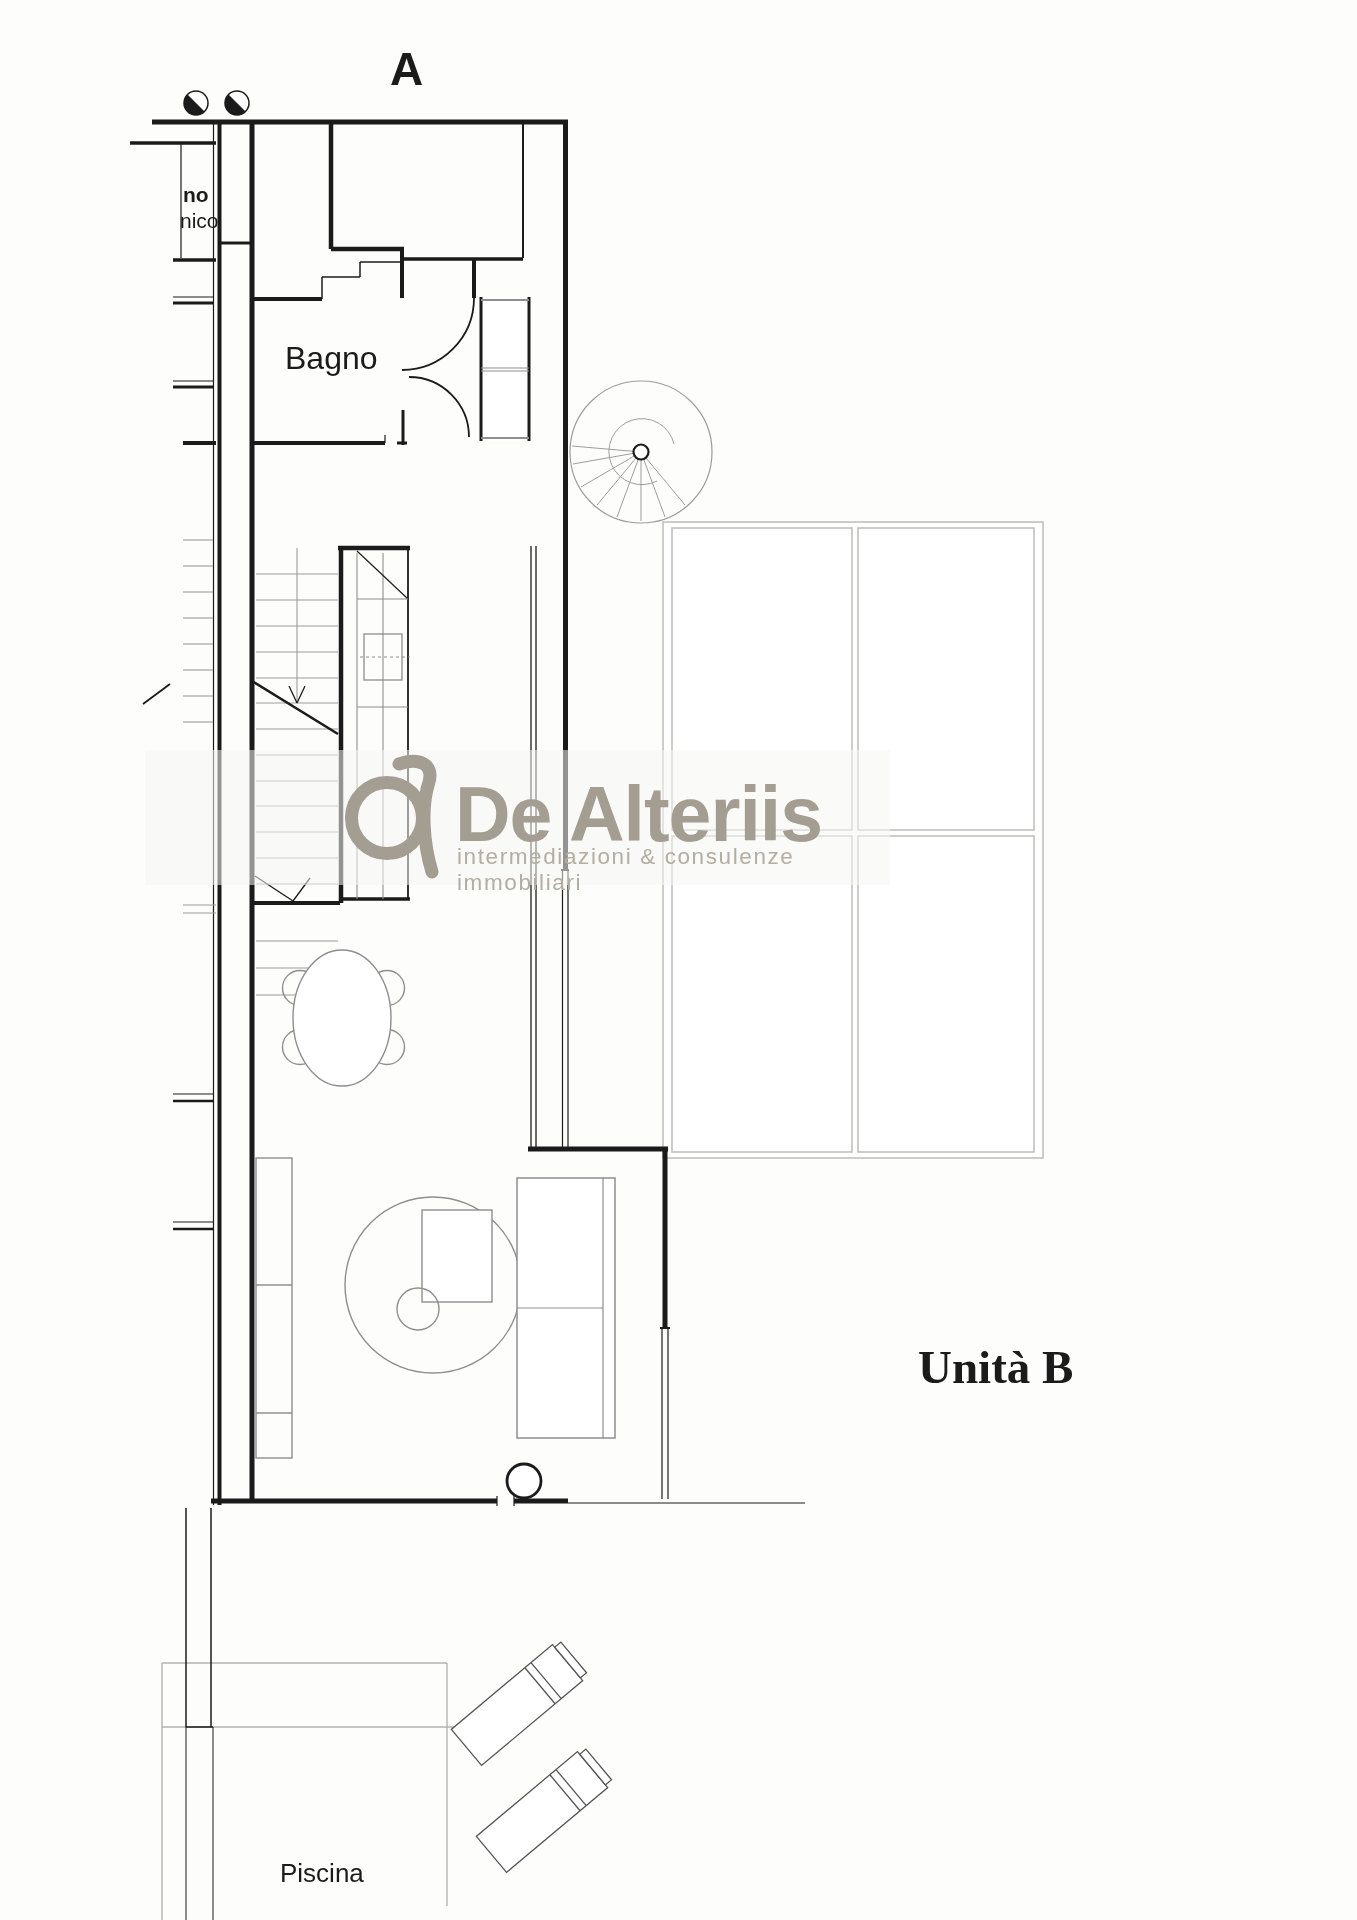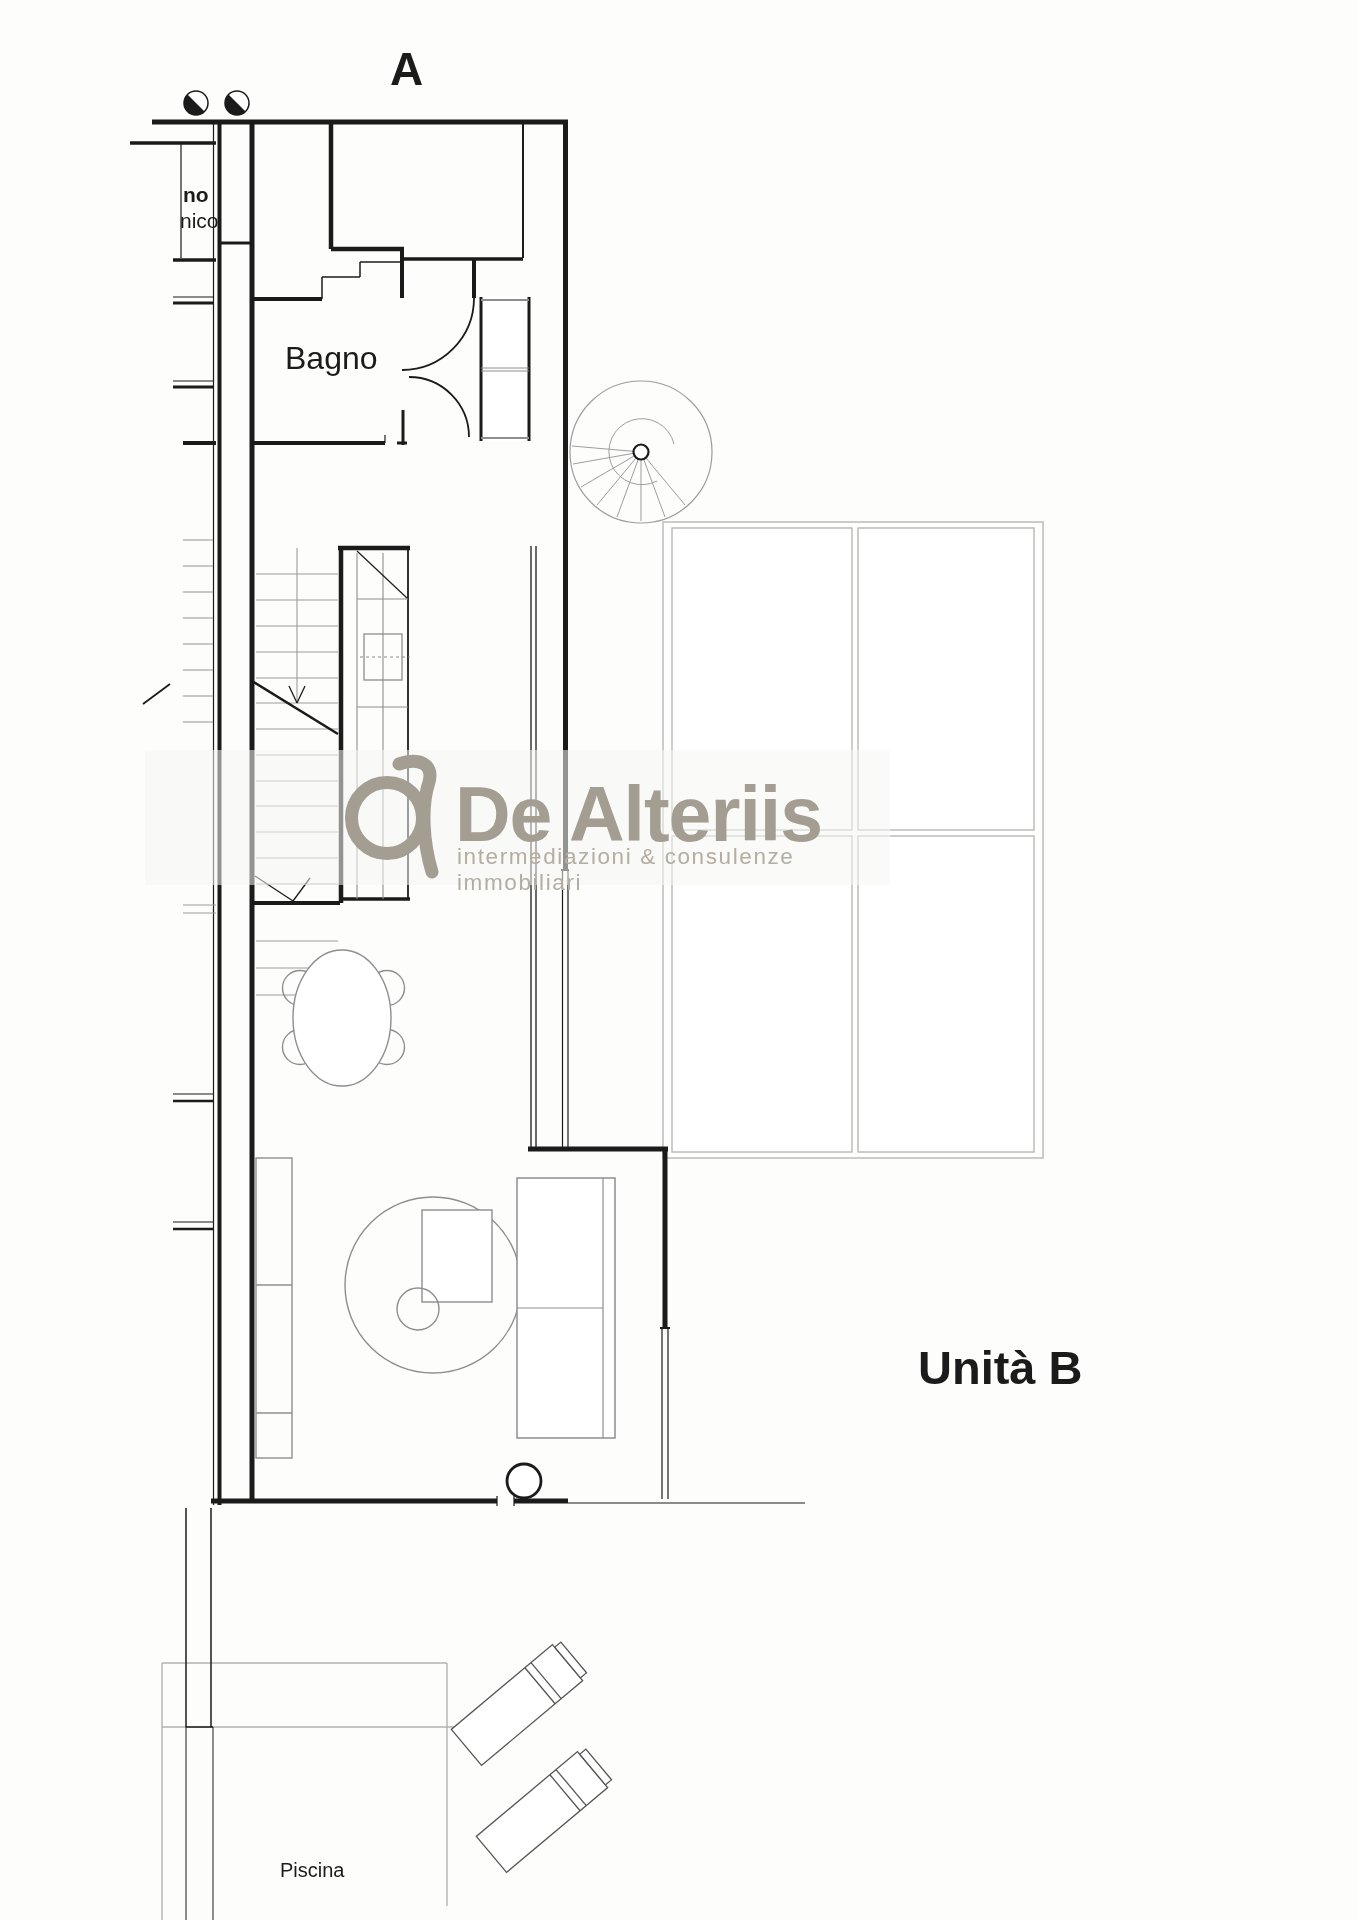--- a/index.html
+++ b/index.html
@@ -11,22 +11,22 @@
   .furn{stroke:var(--furn-color,#8e8e8e);}
   .tread{stroke:var(--tread-color,#9c9c9c);}
   .perg{stroke:var(--perg-color,#bcbcb7);}
   .pool{stroke:var(--pool-color,#b2b2ae);}
   .wfill{fill:#ffffff;}
   .blackfill{fill:var(--wall-color,#1b1b1b); stroke:none;}
   .lbl{position:absolute; color:#1b1b1b; white-space:nowrap; line-height:1;}
   .lbl-a{font-size:46px; font-weight:700;}
   .lbl-sm{font-size:21px;}
   .lbl-bagno{font-size:32px;}
-  .lbl-unit{font-size:47px; font-weight:700;}
-  .lbl-pool{font-size:20px;}
+  .lbl-unit{font-size:47px; font-weight:700;font-family:Liberation Serif, serif;}
+  .lbl-pool{font-size:26px;}
   .wm-band{position:absolute; left:145px; top:750px; width:745px; height:135px; background:rgba(246,245,242,0.55);}
   .wm{position:absolute; left:330px; top:748px; width:580px; height:140px;}
   .wm-brand{position:absolute; left:125px; top:22px; font-size:77px; font-weight:700; letter-spacing:-1px; color:var(--wm-brand,#a49d92);}
   .wm-tag{position:absolute; left:127px; top:96px; font-size:22.5px; letter-spacing:1.6px; color:var(--wm-tag,#b4ada2);}
   .wm-logo{position:absolute; left:0; top:0;}
 </style>
 </head>
 <body>
 
 <div class="page">

